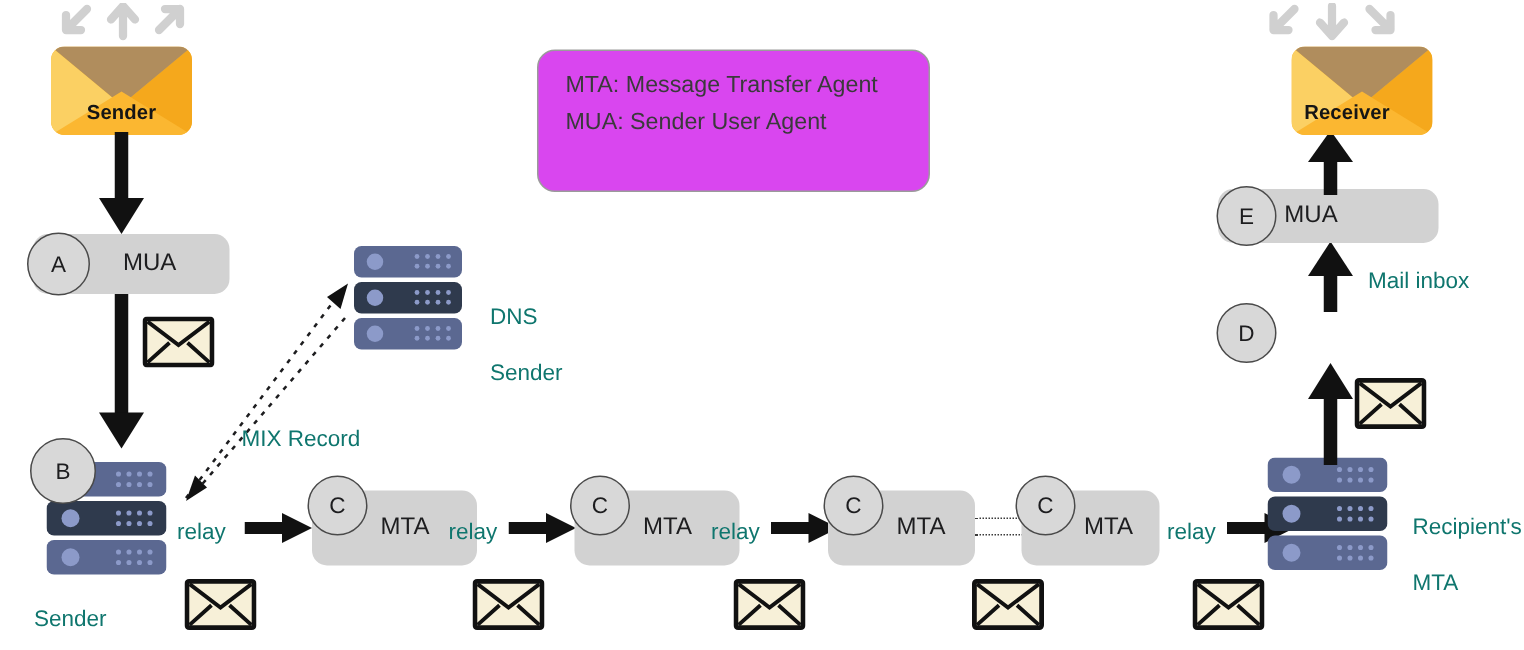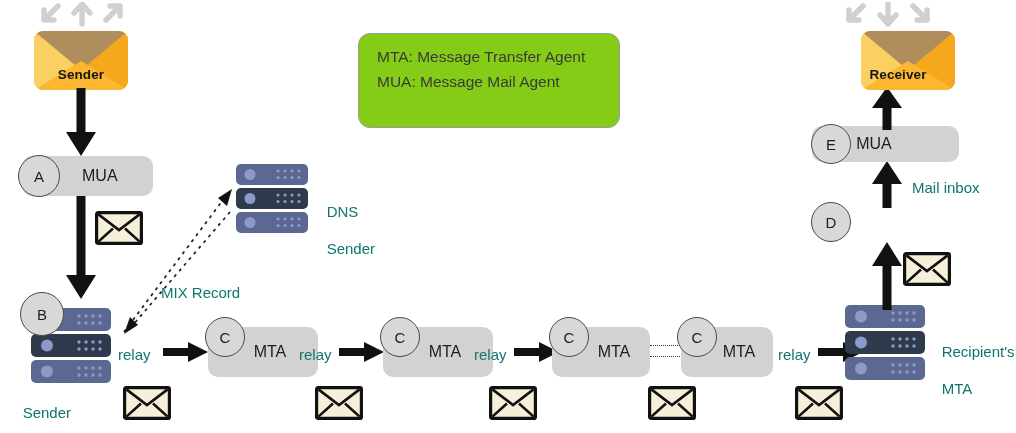--- a/index.html
+++ b/index.html
@@ -25,21 +25,21 @@
     white-space:pre;
   }
   .lbl.c{text-align:left;}
 
   
   .legend{
     position:absolute;
     box-sizing:border-box;
     border:1.4px solid #9b9b9b;
     border-radius:12px;
-    background:#84cc16;
+    background:#d946ef;
     padding:10px 16px 10px 18px;
   }
   .legend div{
     color:#3a3a3a;
     font-size:15.5px;
     line-height:1.62;
     white-space:pre;
   }
 
   
@@ -445,16 +445,16 @@
       <g fill="none" stroke="#d0d0d0" stroke-width="5.5" stroke-linecap="round" stroke-linejoin="round">
         <path d="M22 4 L8 18 M8 8 L8 18 M18 18 L8 18"></path>
         <path d="M47 2 L47 22 M39 13 L47 22 M55 13 L47 22"></path>
         <path d="M72 4 L86 18 M86 8 L86 18 M76 18 L86 18"></path>
       </g>
     </svg>
   </div>
 
   <div class="legend" style="left:358px;top:33px;width:262px;height:95px;">
     <div>MTA: Message Transfer Agent</div>
-    <div>MUA: Message Mail Agent</div>
+    <div>MUA: Sender User Agent</div>
   </div>
 
 </div>
 
 </body></html>

